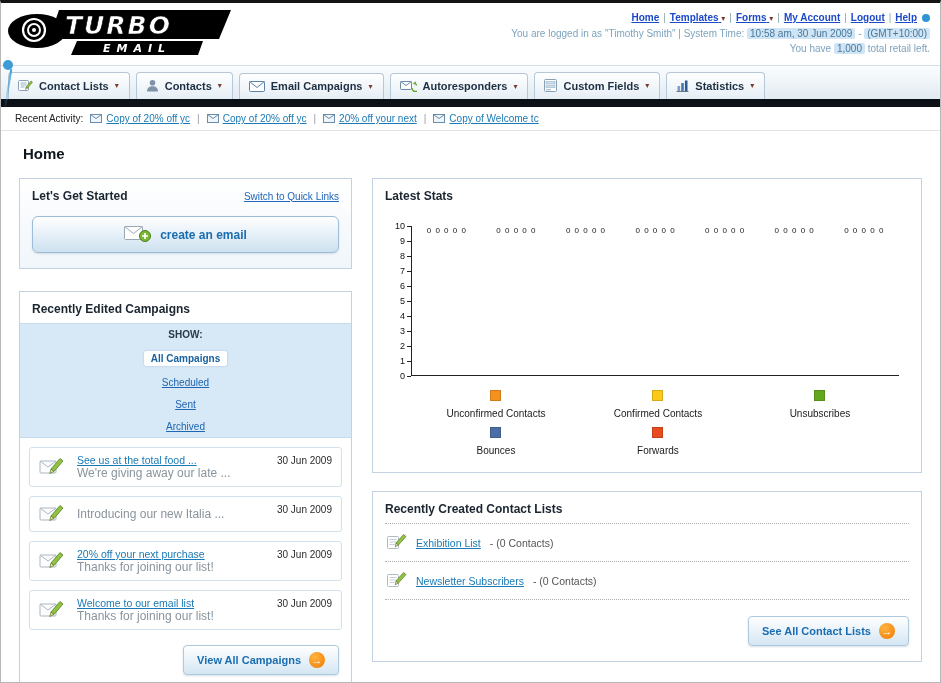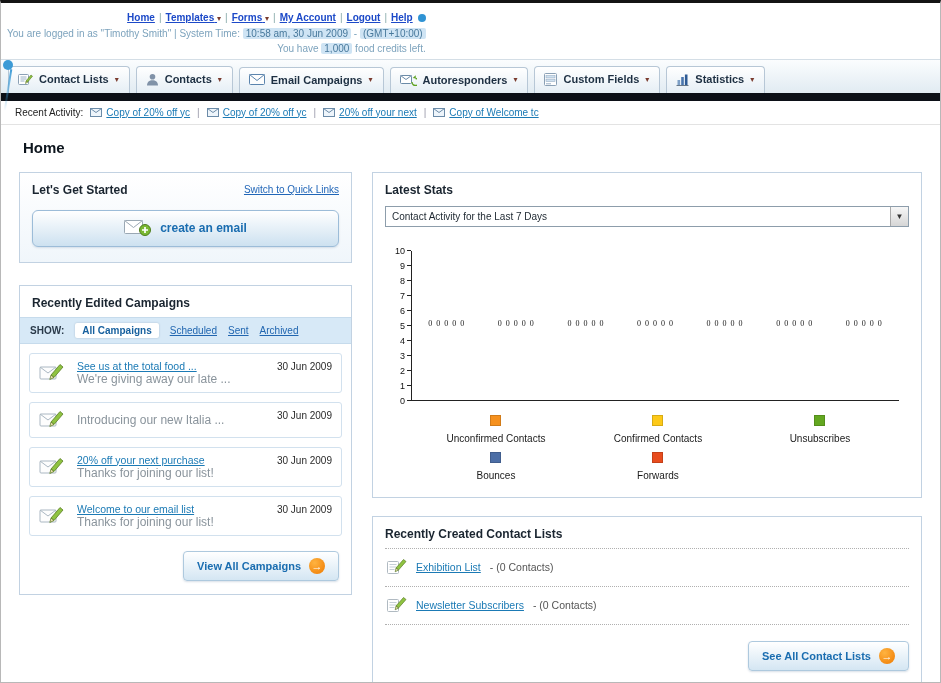--- a/index.html
+++ b/index.html
@@ -45,21 +45,21 @@
   .panel-title { font-size:12px; font-weight:bold; color:#1a2530; }
   .quick-link { font-size:10px; color:#2166b8; text-decoration:underline; cursor:pointer; }
 
   
   .gs-panel { background:linear-gradient(#ffffff,#f0f6fb); }
   .gs-buttons { display:flex; gap:16px; padding:6px 12px 15px 12px; }
   .gs-btn { flex:1; display:flex; align-items:center; justify-content:center; gap:9px; height:37px; border:1px solid #9cbcd8; border-radius:6px; background:linear-gradient(#ffffff,#cde1f0); font-size:12px; font-weight:bold; color:#1a6db0; cursor:pointer; box-shadow:0 1px 2px rgba(40,80,120,.15); }
 
   
   .camp-panel { margin-top:22px; }
-  .filters { display:flex; align-items:center; gap:11px; background:#d7e9f7; border-top:1px solid #c6dbec; border-bottom:1px solid #c6dbec; padding:5px 10px; font-size:10px; }
+  .filters { display:flex; align-items:center; gap:11px; background:#d7e9f7; border-top:1px solid #c6dbec; border-bottom:1px solid #c6dbec; padding:5px 10px; font-size:10px;flex-direction:column; }
   .show-label { font-weight:bold; color:#2a3a4a; }
   .filter { color:#2166b0; cursor:pointer; text-decoration:underline; }
   .filter.selected { background:#fff; padding:2px 7px; border-radius:2px; font-weight:bold; color:#18619f; text-decoration:none; box-shadow:0 0 2px rgba(30,60,90,.25); }
   .campaign-list { padding:9px 9px 2px 9px; }
   .campaign-item { display:flex; align-items:center; gap:8px; border:1px solid #d2e1ee; border-radius:3px; padding:6px 9px; margin-bottom:9px; background:#fff; }
   .ci-icon { width:30px; flex:none; }
   .ci-text { flex:1; min-width:0; }
   .ci-title { font-size:10.5px; color:#1b7ab5; text-decoration:underline; cursor:pointer; display:block; }
   .ci-sub { font-size:12px; color:#8a949c; margin-top:3px; }
   .ci-date { font-size:10px; color:#2a2a2a; align-self:flex-start; padding-top:1px; white-space:nowrap; }
@@ -68,21 +68,21 @@
   .arrow-circle { width:16px; height:16px; border-radius:50%; background:radial-gradient(circle at 35% 30%, #ffb340, #ef7a00); color:#fff; font-size:11px; line-height:16px; text-align:center; font-weight:bold; flex:none; }
 
   
   .stats-select { margin:2px 12px 8px 12px; border:1px solid #8d9dab; display:flex; align-items:stretch; height:21px; font-size:10px; cursor:pointer; background:#fff; }
   .stats-select .val { flex:1; padding:4px 6px 0 6px; color:#1d2730; }
   .stats-select .dd { width:18px; background:linear-gradient(#f7f7f7,#d6d6d6); border-left:1px solid #a8a8a8; text-align:center; font-size:8px; line-height:20px; color:#333; }
   .chart { display:flex; padding:16px 22px 0 12px; }
   .y-axis { display:flex; flex-direction:column; justify-content:space-between; height:150px; width:26px; flex:none; }
   .ylab { display:flex; align-items:center; justify-content:flex-end; font-size:9px; color:#111; height:0; line-height:0; }
   .ytick { display:inline-block; width:4px; height:1px; background:#222; margin-left:2px; }
-  .plot { flex:1; height:150px; border-left:1px solid #222; border-bottom:1px solid #222; display:flex; align-items:center;font-family:Liberation Serif, serif; }
+  .plot { flex:1; height:150px; border-left:1px solid #222; border-bottom:1px solid #222; display:flex; align-items:flex-start; }
   .zcell { flex:1; text-align:center; font-size:8px; color:#1a1a1a; padding-bottom:3px; letter-spacing:1px; white-space:nowrap; overflow:hidden; }
   .x-axis-row { display:flex; padding:0 22px 0 12px; }
   .x-spacer { width:26px; flex:none; }
   .x-axis { flex:1; display:flex; }
   .xcell { flex:1; text-align:center; font-size:10px; color:#111; padding-top:5px; position:relative; }
   .xcell::after { content:''; position:absolute; top:0; right:0; width:1px; height:4px; background:#222; }
   .legend { display:flex; flex-wrap:wrap; padding:14px 20px 16px 42px; row-gap:8px; }
   .legend-item { width:33.33%; display:flex; align-items:center; gap:7px; font-size:10px; color:#1a1a1a;flex-direction:column; }
   .swatch { width:11px; height:11px; flex:none; border:1px solid rgba(0,0,0,.15); }
 
@@ -95,34 +95,46 @@
   .see-all-row { text-align:right; padding:16px 12px 15px 12px; }
 </style>
 </head>
 <body>
 
 <div class="page">
   <div class="swoosh-dot"></div>
   <div class="swoosh-tail"></div>
 
   <div class="header">
+    <div class="logo-wrap">
+      <svg width="228" height="54" viewBox="0 0 228 54">
+        <ellipse cx="30" cy="24" rx="29" ry="17" fill="#000"></ellipse>
+        <circle cx="27" cy="23" r="11" fill="none" stroke="#fff" stroke-width="2.2"></circle>
+        <circle cx="27" cy="23" r="6" fill="none" stroke="#fff" stroke-width="2"></circle>
+        <circle cx="27" cy="23" r="2" fill="#fff"></circle>
+        <path d="M52 3 L224 3 L212 32 L42 32 Z" fill="#000"></path>
+        <text x="58" y="27" font-family="DejaVu Sans, sans-serif" font-size="25" font-style="italic" font-weight="bold" fill="#fff" stroke="#000" stroke-width="0.6" letter-spacing="2">TURBO</text>
+        <path d="M70 34 L196 34 L191 48 L64 48 Z" fill="#000"></path>
+        <text x="96" y="45" font-family="DejaVu Sans, sans-serif" font-size="11" font-style="italic" font-weight="bold" fill="#fff" letter-spacing="6">EMAIL</text>
+      </svg>
+    </div>
     <div class="header-right">
       <div class="top-links">
         <span class="top-link">Home</span><span class="sep">|</span><span class="top-link"><span>Templates</span> <span class="caret">▾</span></span><span class="sep">|</span><span class="top-link"><span>Forms</span> <span class="caret">▾</span></span><span class="sep">|</span><span class="top-link">My Account</span><span class="sep">|</span><span class="top-link">Logout</span><span class="sep">|</span><span class="top-link">Help</span><span class="help-dot"></span>
       </div>
       <div class="login-line">
         <span>You are logged in as "Timothy Smith" | System Time:</span>
         <span class="hl">10:58 am, 30 Jun 2009</span>
         <span>-</span>
         <span class="hl">(GMT+10:00)</span>
       </div>
       <div class="credits-line">
         <span>You have</span>
         <span class="hl">1,000</span>
-        <span>food credits left.</span>
+        <span>total retail left.</span>
       </div>
     </div>
   </div>
 
   <div class="tabbar">
     <div class="tab">
       <span class="icon">
           <svg width="15" height="13" viewBox="0 0 15 13">
             <rect x="0.5" y="1.5" width="10" height="10" rx="1" fill="#fff" stroke="#8aa0b5"></rect>
             <path d="M2.5 4h6M2.5 6h6M2.5 8h4" stroke="#9ab0c5" stroke-width="1" fill="none"></path>
@@ -318,24 +330,20 @@
           </div>
         </div>
       </div>
 
       <div class="col-right">
 
         <div class="panel">
           <div class="panel-head">
             <span class="panel-title">Latest Stats</span>
           </div>
-          <div class="stats-select">
-            <span class="val">Contact Activity for the Last 7 Days</span>
-            <span class="dd">▼</span>
-          </div>
 
           <div>
             <div class="chart">
               <div class="y-axis">
                   <div class="ylab">
                     <span>10</span>
                     <span class="ytick"></span>
                   </div>
                   <div class="ylab">
                     <span>9</span>

